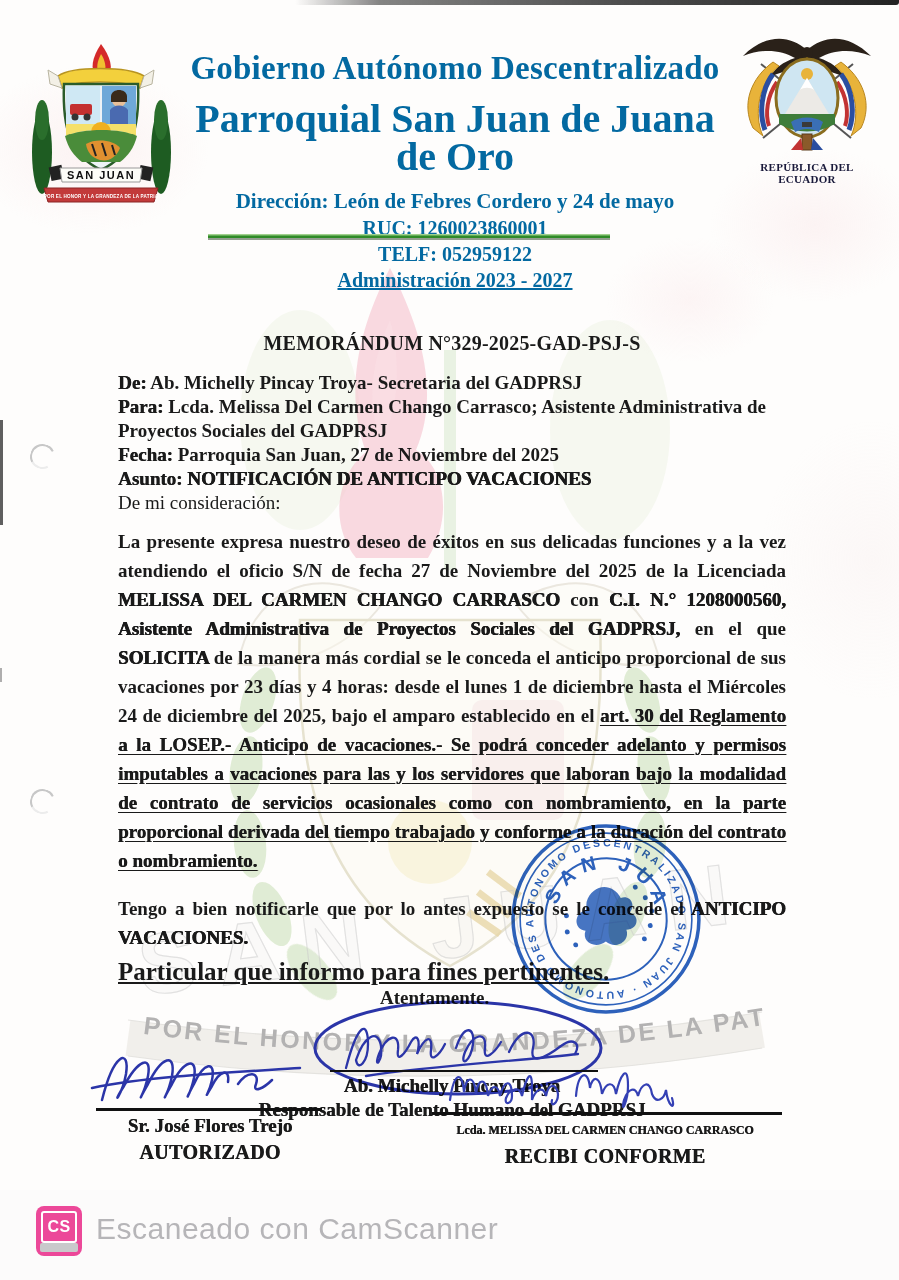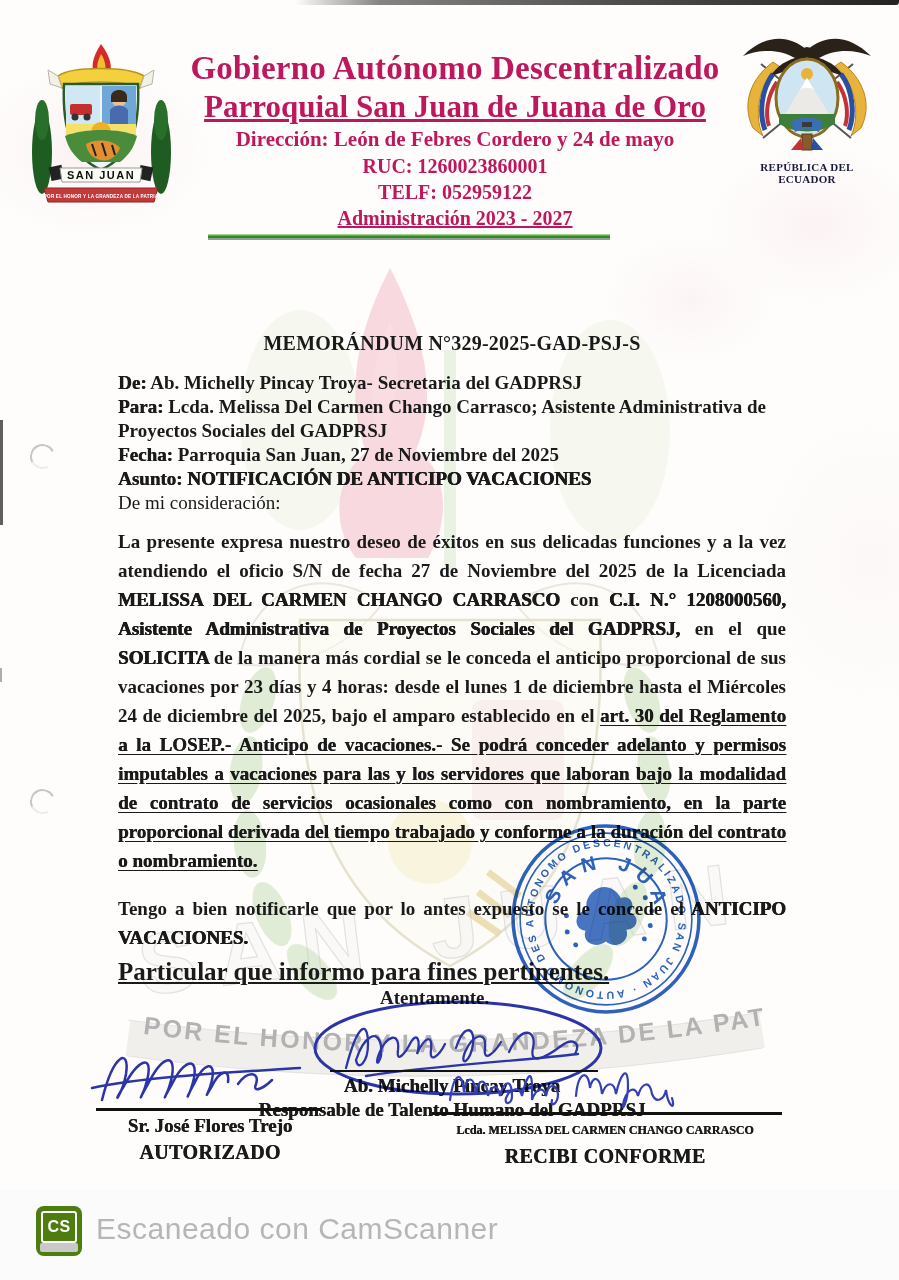--- a/index.html
+++ b/index.html
@@ -24,23 +24,23 @@
       radial-gradient(160px 200px at 872px 560px, rgba(240,220,222,.16), transparent 70%),
       linear-gradient(to top, rgba(238,206,206,.40), rgba(238,206,206,0) 42px);}
   .hole{position:absolute;width:21px;height:21px;border-radius:50%;
     border:2px solid #c7c7c7;border-right-color:transparent;border-bottom-color:#ececec;
     transform:rotate(18deg);}
   .hole-1{left:30px;top:444px;}
   .hole-2{left:30px;top:789px;}
   
   .watermark{position:absolute;inset:0;z-index:0;pointer-events:none;}
   
-  .header-text{position:absolute;left:165px;top:48px;width:580px;text-align:center;color:#be185d;z-index:2;}
+  .header-text{position:absolute;left:165px;top:48px;width:580px;text-align:center;color:#0369a1;z-index:2;}
   .ht-1{font-size:33px;font-weight:bold;line-height:40px;letter-spacing:.2px;margin:0;}
-  .ht-2{font-size:31px;font-weight:bold;line-height:38px;margin:0;text-decoration:underline;}
+  .ht-2{font-size:40px;font-weight:bold;line-height:38px;margin:12px;}
   .ht-3{font-size:21px;font-weight:bold;line-height:27px;margin:0;}
   .ht-4,.ht-5{font-size:20px;font-weight:bold;line-height:26px;margin:0;}
   .ht-6{font-size:20px;font-weight:bold;line-height:27px;margin:0;text-decoration:underline;}
   .green-rule{position:absolute;left:208px;top:234px;width:402px;height:4px;z-index:2;
     background:linear-gradient(#bfe3a8,#2f8b27 60%,#2f8b27);box-shadow:0 2px 0 rgba(18,44,12,.45);}
   .logo-left{position:absolute;left:24px;top:40px;width:154px;height:168px;z-index:2;}
   .logo-right{position:absolute;left:731px;top:26px;width:152px;height:146px;z-index:2;text-align:center;}
   .right-caption{font-family:"Liberation Serif",serif;font-weight:bold;font-size:11px;
     letter-spacing:.3px;color:#19193a;margin-top:1px;}
   
@@ -74,21 +74,21 @@
   .line-left{position:absolute;left:96px;top:70px;width:226px;height:2.5px;background:#111;}
   .line-right{position:absolute;left:432px;top:74px;width:350px;height:2.5px;background:#111;}
   .sig-block-left{position:absolute;left:60px;top:76px;width:300px;text-align:center;}
   .sig-block-right{position:absolute;left:400px;top:80px;width:410px;text-align:center;}
   .sig-name{margin:0;font-size:19px;line-height:24px;font-weight:bold;text-shadow:.4px 0 0 currentColor;}
   .sig-name-sm{font-size:12px;}
   .sig-role{margin:2px 0 0 0;font-size:20px;line-height:24px;font-weight:bold;letter-spacing:.4px;
     text-shadow:.5px 0 0 currentColor;}
   
   .footer{position:absolute;left:0;top:1190px;width:899px;height:90px;background:#fcfbfb;z-index:4;}
-  .cs-icon{position:absolute;left:36px;top:16px;width:46px;height:50px;background:#4d7c0f;border-radius:8px;}
+  .cs-icon{position:absolute;left:36px;top:16px;width:46px;height:50px;background:#ec4899;border-radius:8px;}
   .cs-inner{position:absolute;left:5px;top:5px;right:5px;height:28px;border:2px solid #ffffff;border-radius:3px;
     display:flex;align-items:center;justify-content:center;
     font-family:"Liberation Sans",sans-serif;font-weight:bold;font-size:16px;color:#ffffff;letter-spacing:.5px;}
   .cs-strip{position:absolute;left:4px;right:4px;bottom:4px;height:9px;background:#c9c9cb;border-radius:2px;}
   .footer-text{position:absolute;left:96px;top:22px;font-family:"Liberation Sans",sans-serif;
     font-size:30px;color:#b6b5b8;letter-spacing:.5px;}
 </style>
 </head>
 <body>
 

